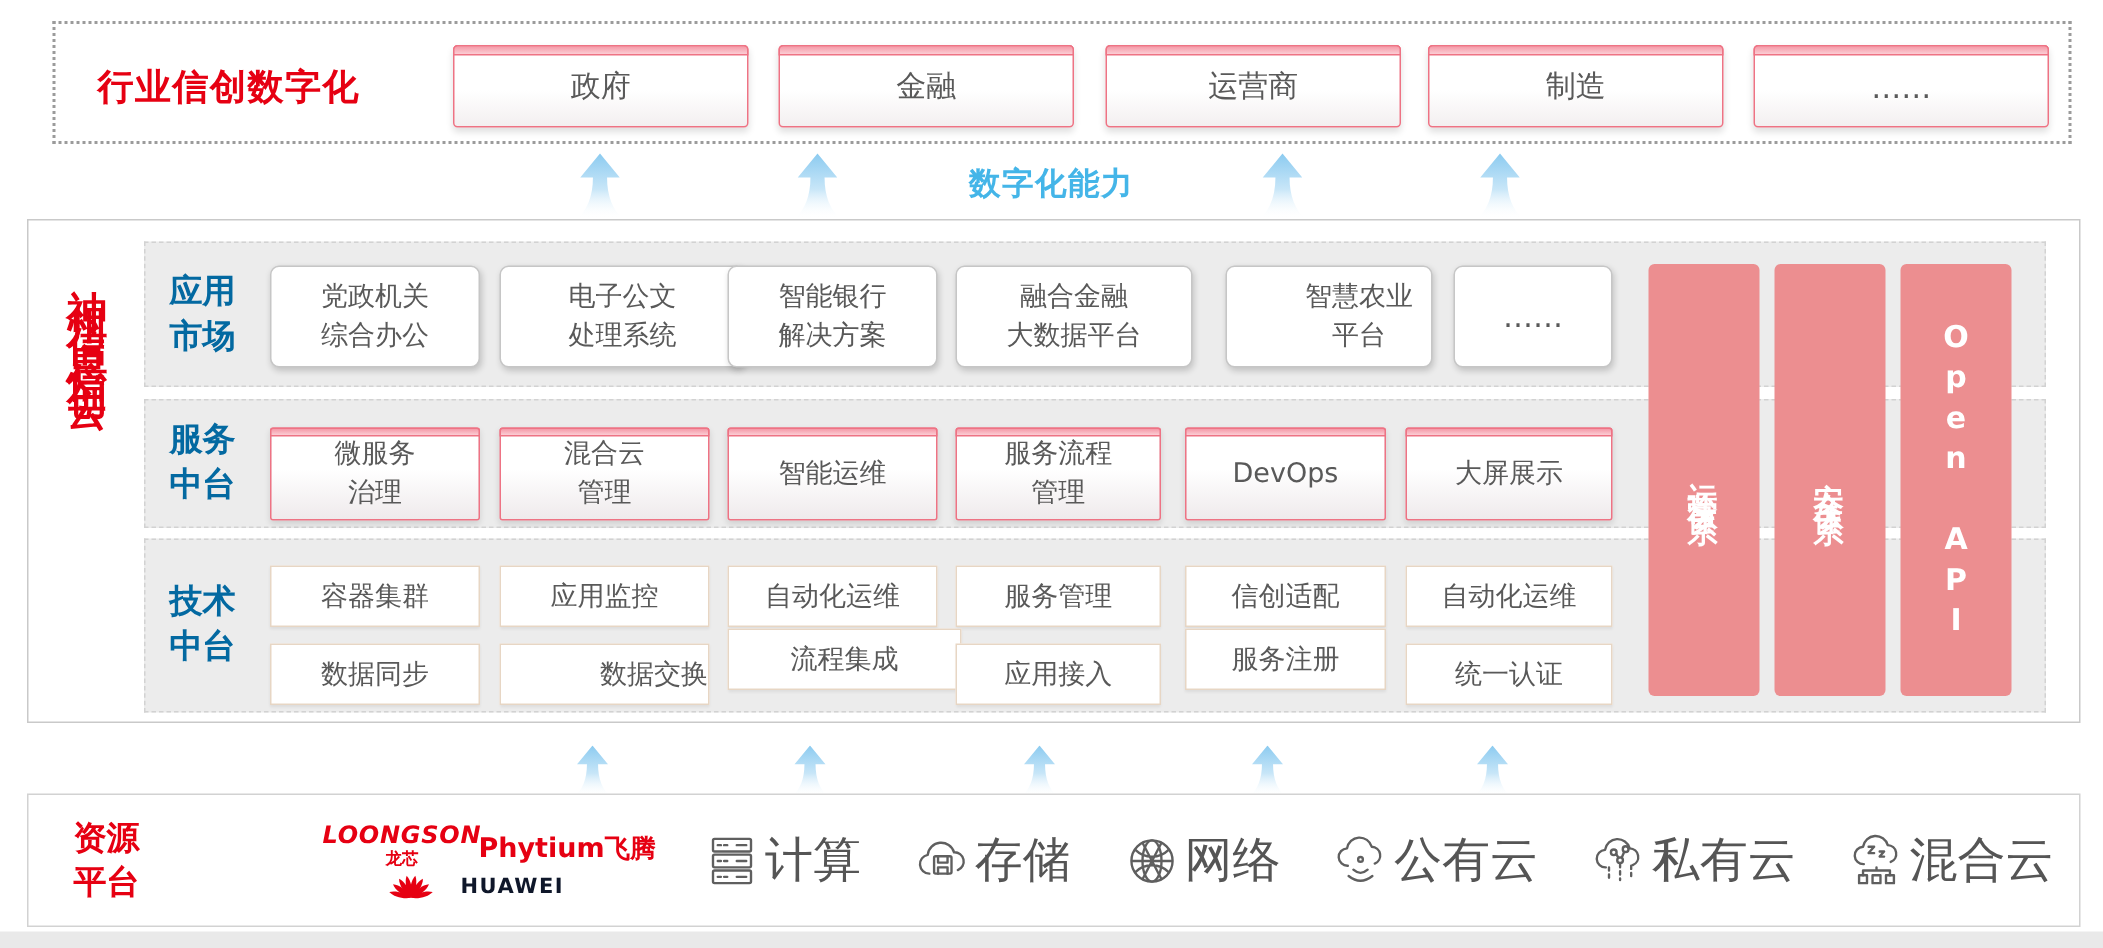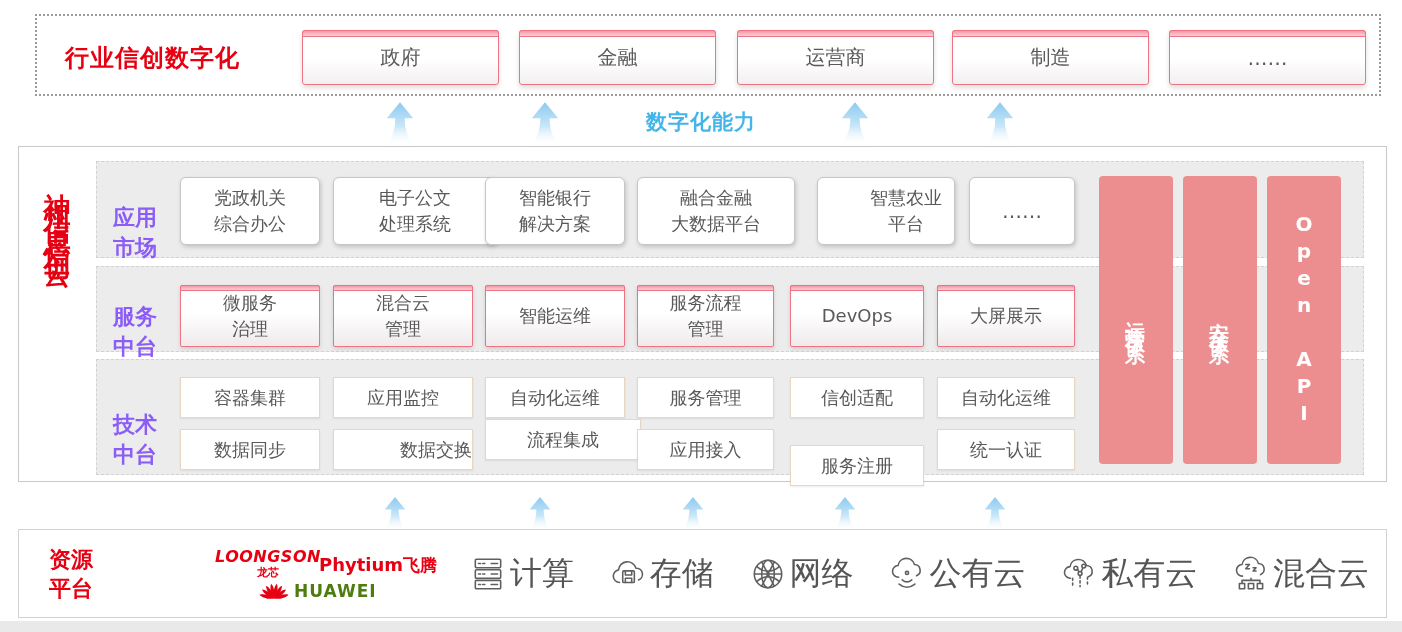--- a/index.html
+++ b/index.html
@@ -45,21 +45,21 @@
     position:absolute;left:18px;top:24px;height:292px;
     writing-mode:vertical-rl;text-orientation:upright;
     font-size:27px;font-weight:bold;color:#e60012;letter-spacing:12px;line-height:40px;
   }
   .row-panel{
     position:absolute;left:77px;width:1268px;box-sizing:border-box;
     background:#ececec;border:1px dashed #d2d2d2;
   }
   .row-label{
     position:absolute;left:16px;top:50%;transform:translateY(-50%);
-    font-size:22px;font-weight:bold;color:#8b5cf6;line-height:30px;white-space:nowrap;margin-top:23px;
+    font-size:22px;font-weight:bold;color:#0369a1;line-height:30px;white-space:nowrap;
   }
   .cell{
     position:absolute;box-sizing:border-box;
     display:flex;flex-direction:column;align-items:center;justify-content:center;
     font-size:18px;color:#595959;line-height:26px;text-align:center;
   }
   .cell span:empty{display:none;}
   .app-cell{
     border:1px solid #c6c6c6;border-radius:6px;background:#fff;
     box-shadow:1px 2px 4px rgba(0,0,0,.18);
@@ -94,21 +94,21 @@
     position:absolute;left:30px;top:15px;
     font-size:22px;font-weight:bold;color:#e60012;line-height:29px;
   }
   .logo-loongson{position:absolute;left:196px;top:17px;text-align:center;color:#e60012;}
   .loongson-en{font-size:16px;font-weight:bold;font-style:italic;letter-spacing:.5px;}
   .loongson-cn{font-size:11px;font-weight:bold;margin-top:-1px;}
   .logo-phytium{position:absolute;left:300px;top:24px;color:#e60012;font-weight:bold;}
   .phytium-en{font-size:18px;}
   .phytium-cn{font-size:17px;}
   .logo-huawei{position:absolute;left:240px;top:50px;display:flex;align-items:center;gap:5px;}
-  .huawei-text{font-size:17px;font-weight:bold;color:#4d7c0f;letter-spacing:1px;}
+  .huawei-text{font-size:14px;font-weight:bold;color:#0f172a;letter-spacing:1px;margin-left:13px;}
   .resources{
     position:absolute;left:450px;top:0;width:900px;height:100%;
     display:flex;align-items:center;justify-content:space-between;
   }
   .resource-item{display:flex;align-items:center;gap:3px;}
   .resource-label{font-size:32px;color:#555;}
   .res-icon{flex:0 0 auto;}
   .bottom-strip{
     position:absolute;left:0;top:621px;width:1402px;height:11px;background:#e9e9e9;
   }
@@ -248,21 +248,21 @@
       </div>
     <div class="cell tech-cell" style="left:236px;top:69px;width:140px;height:41px;align-items:flex-end;">
         <span>数据交换</span>
       </div>
     <div class="cell tech-cell" style="left:388px;top:59px;width:156px;height:41px;">
         <span>流程集成</span>
       </div>
     <div class="cell tech-cell" style="left:540px;top:69px;width:137px;height:41px;">
         <span>应用接入</span>
       </div>
-    <div class="cell tech-cell" style="left:693px;top:85px;width:134px;height:41px;">
+    <div class="cell tech-cell" style="left:693px;top:59px;width:134px;height:41px;">
         <span>服务注册</span>
       </div>
     <div class="cell tech-cell" style="left:840px;top:69px;width:138px;height:41px;">
         <span>统一认证</span>
       </div>
   </div>
 
   <div class="side-bar" style="left:1080px;">
       <span class="side-bar-text">运营体系</span>
     </div>

